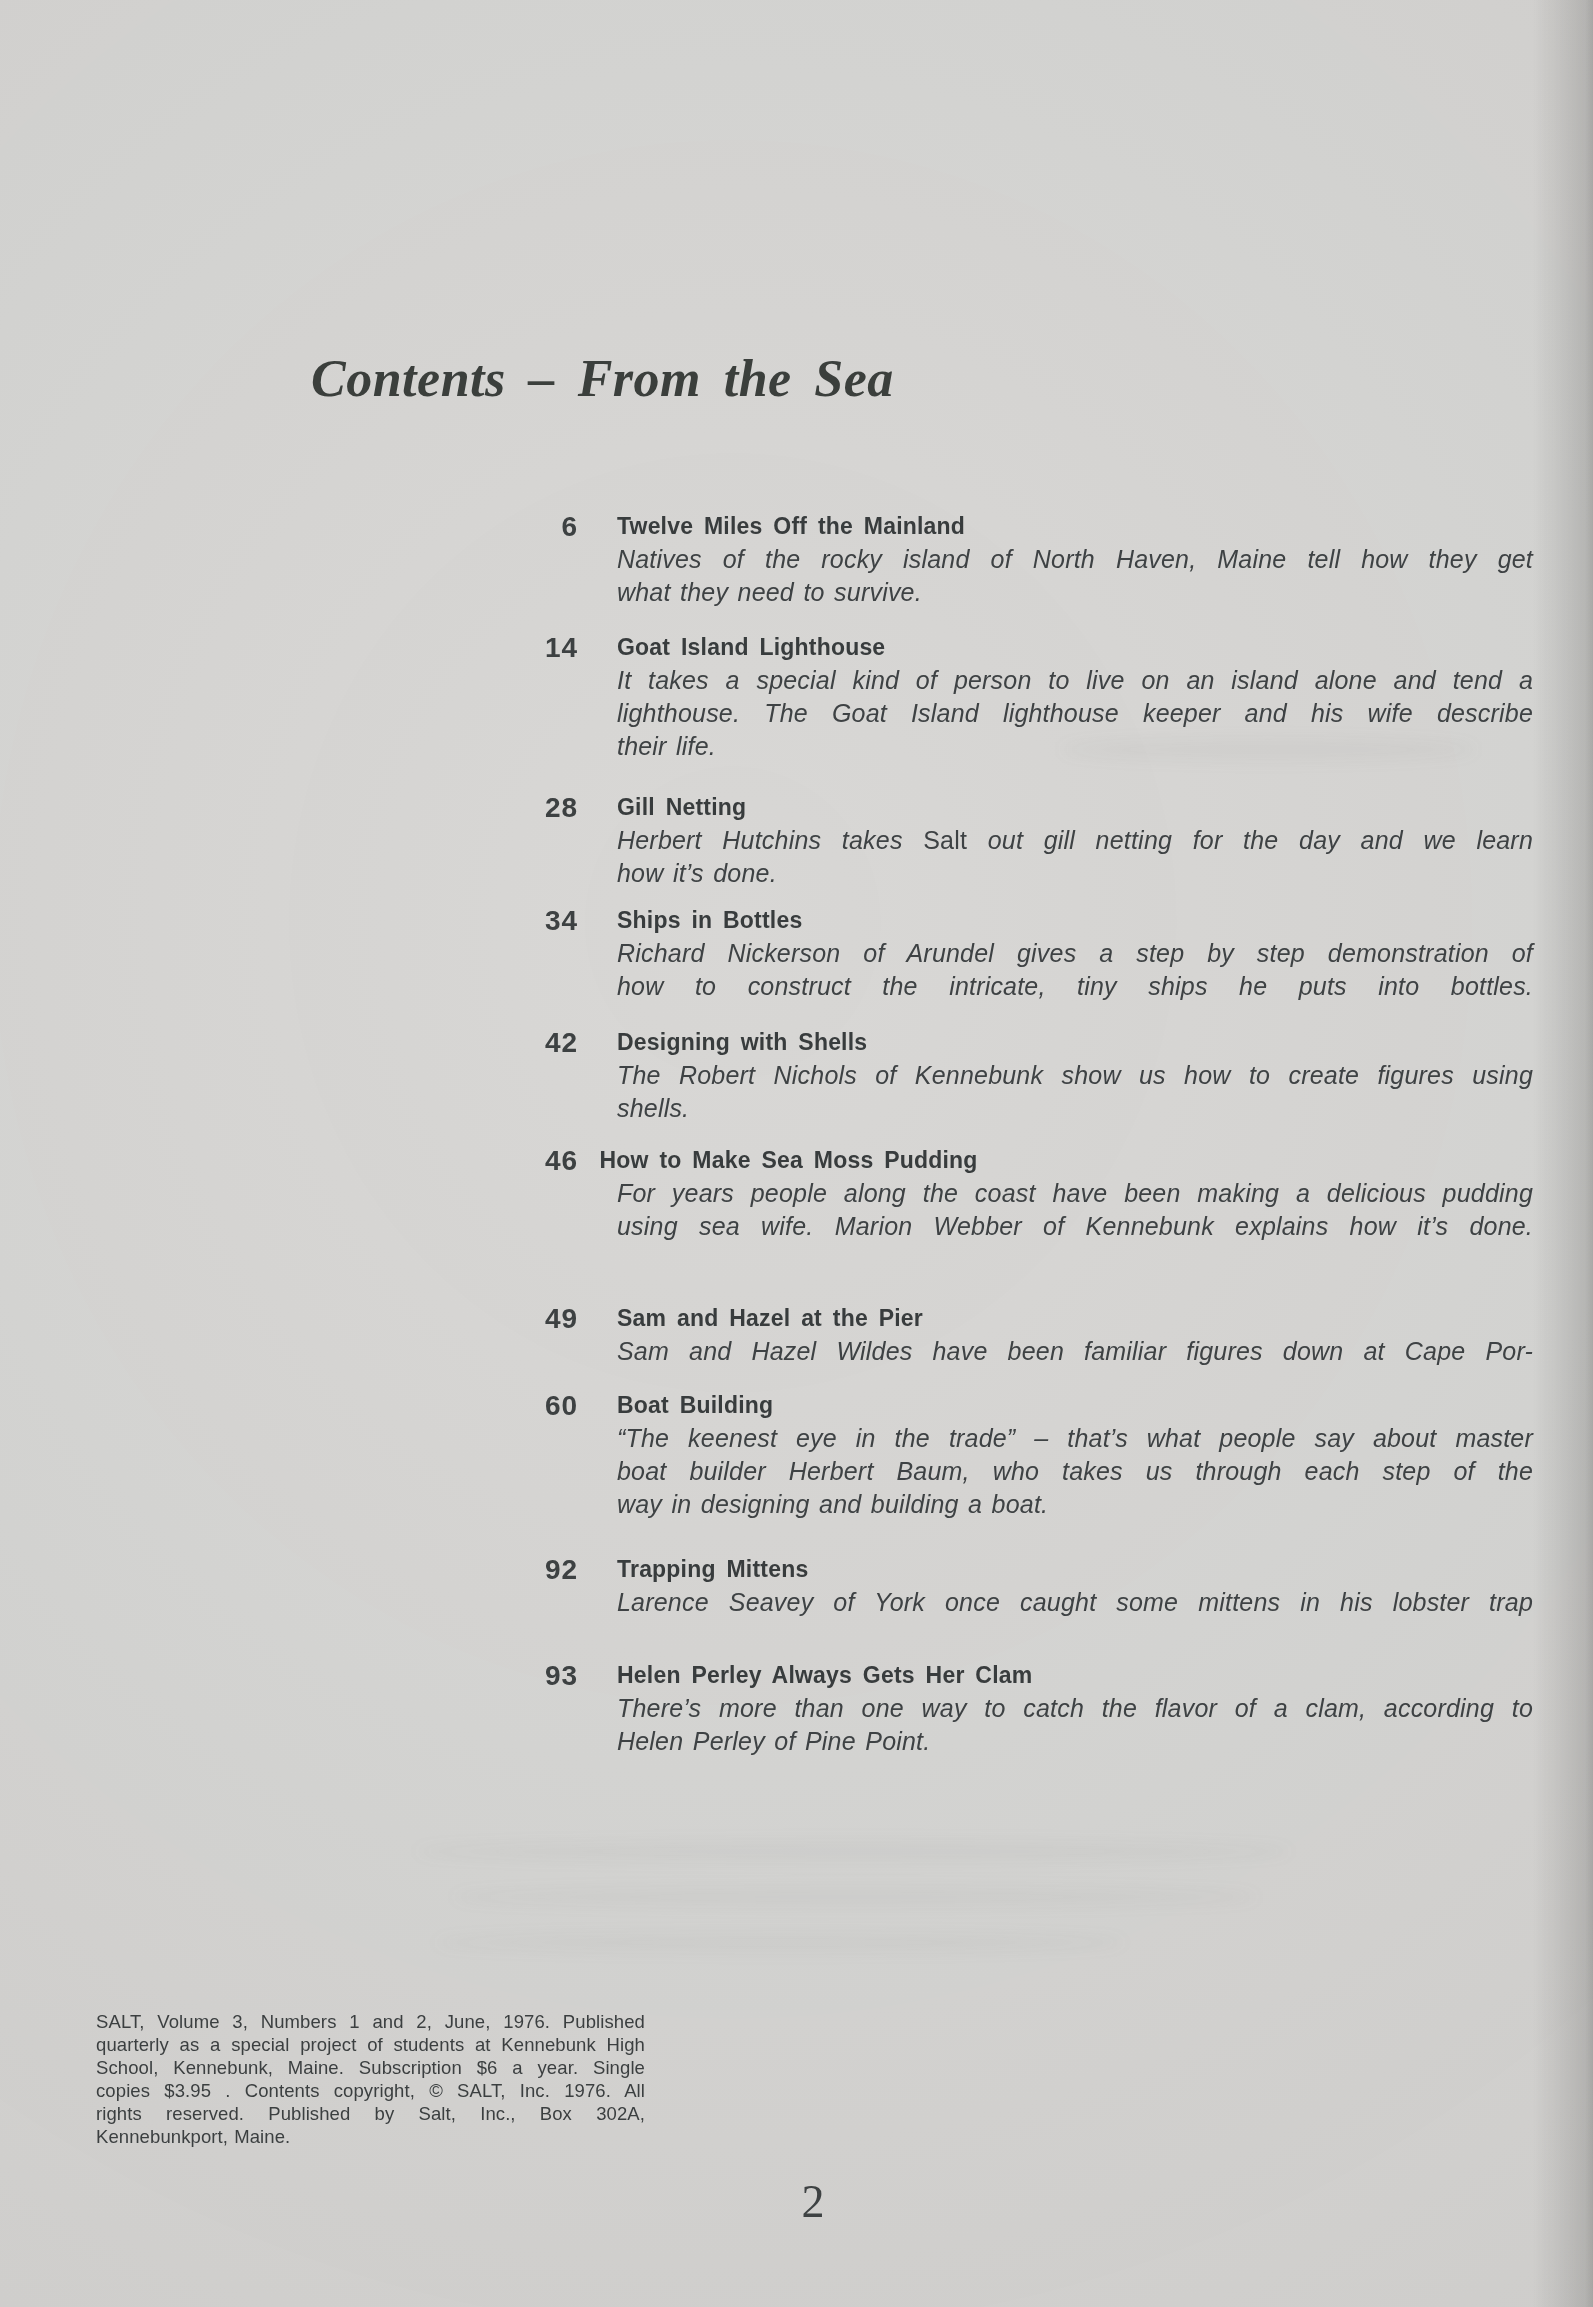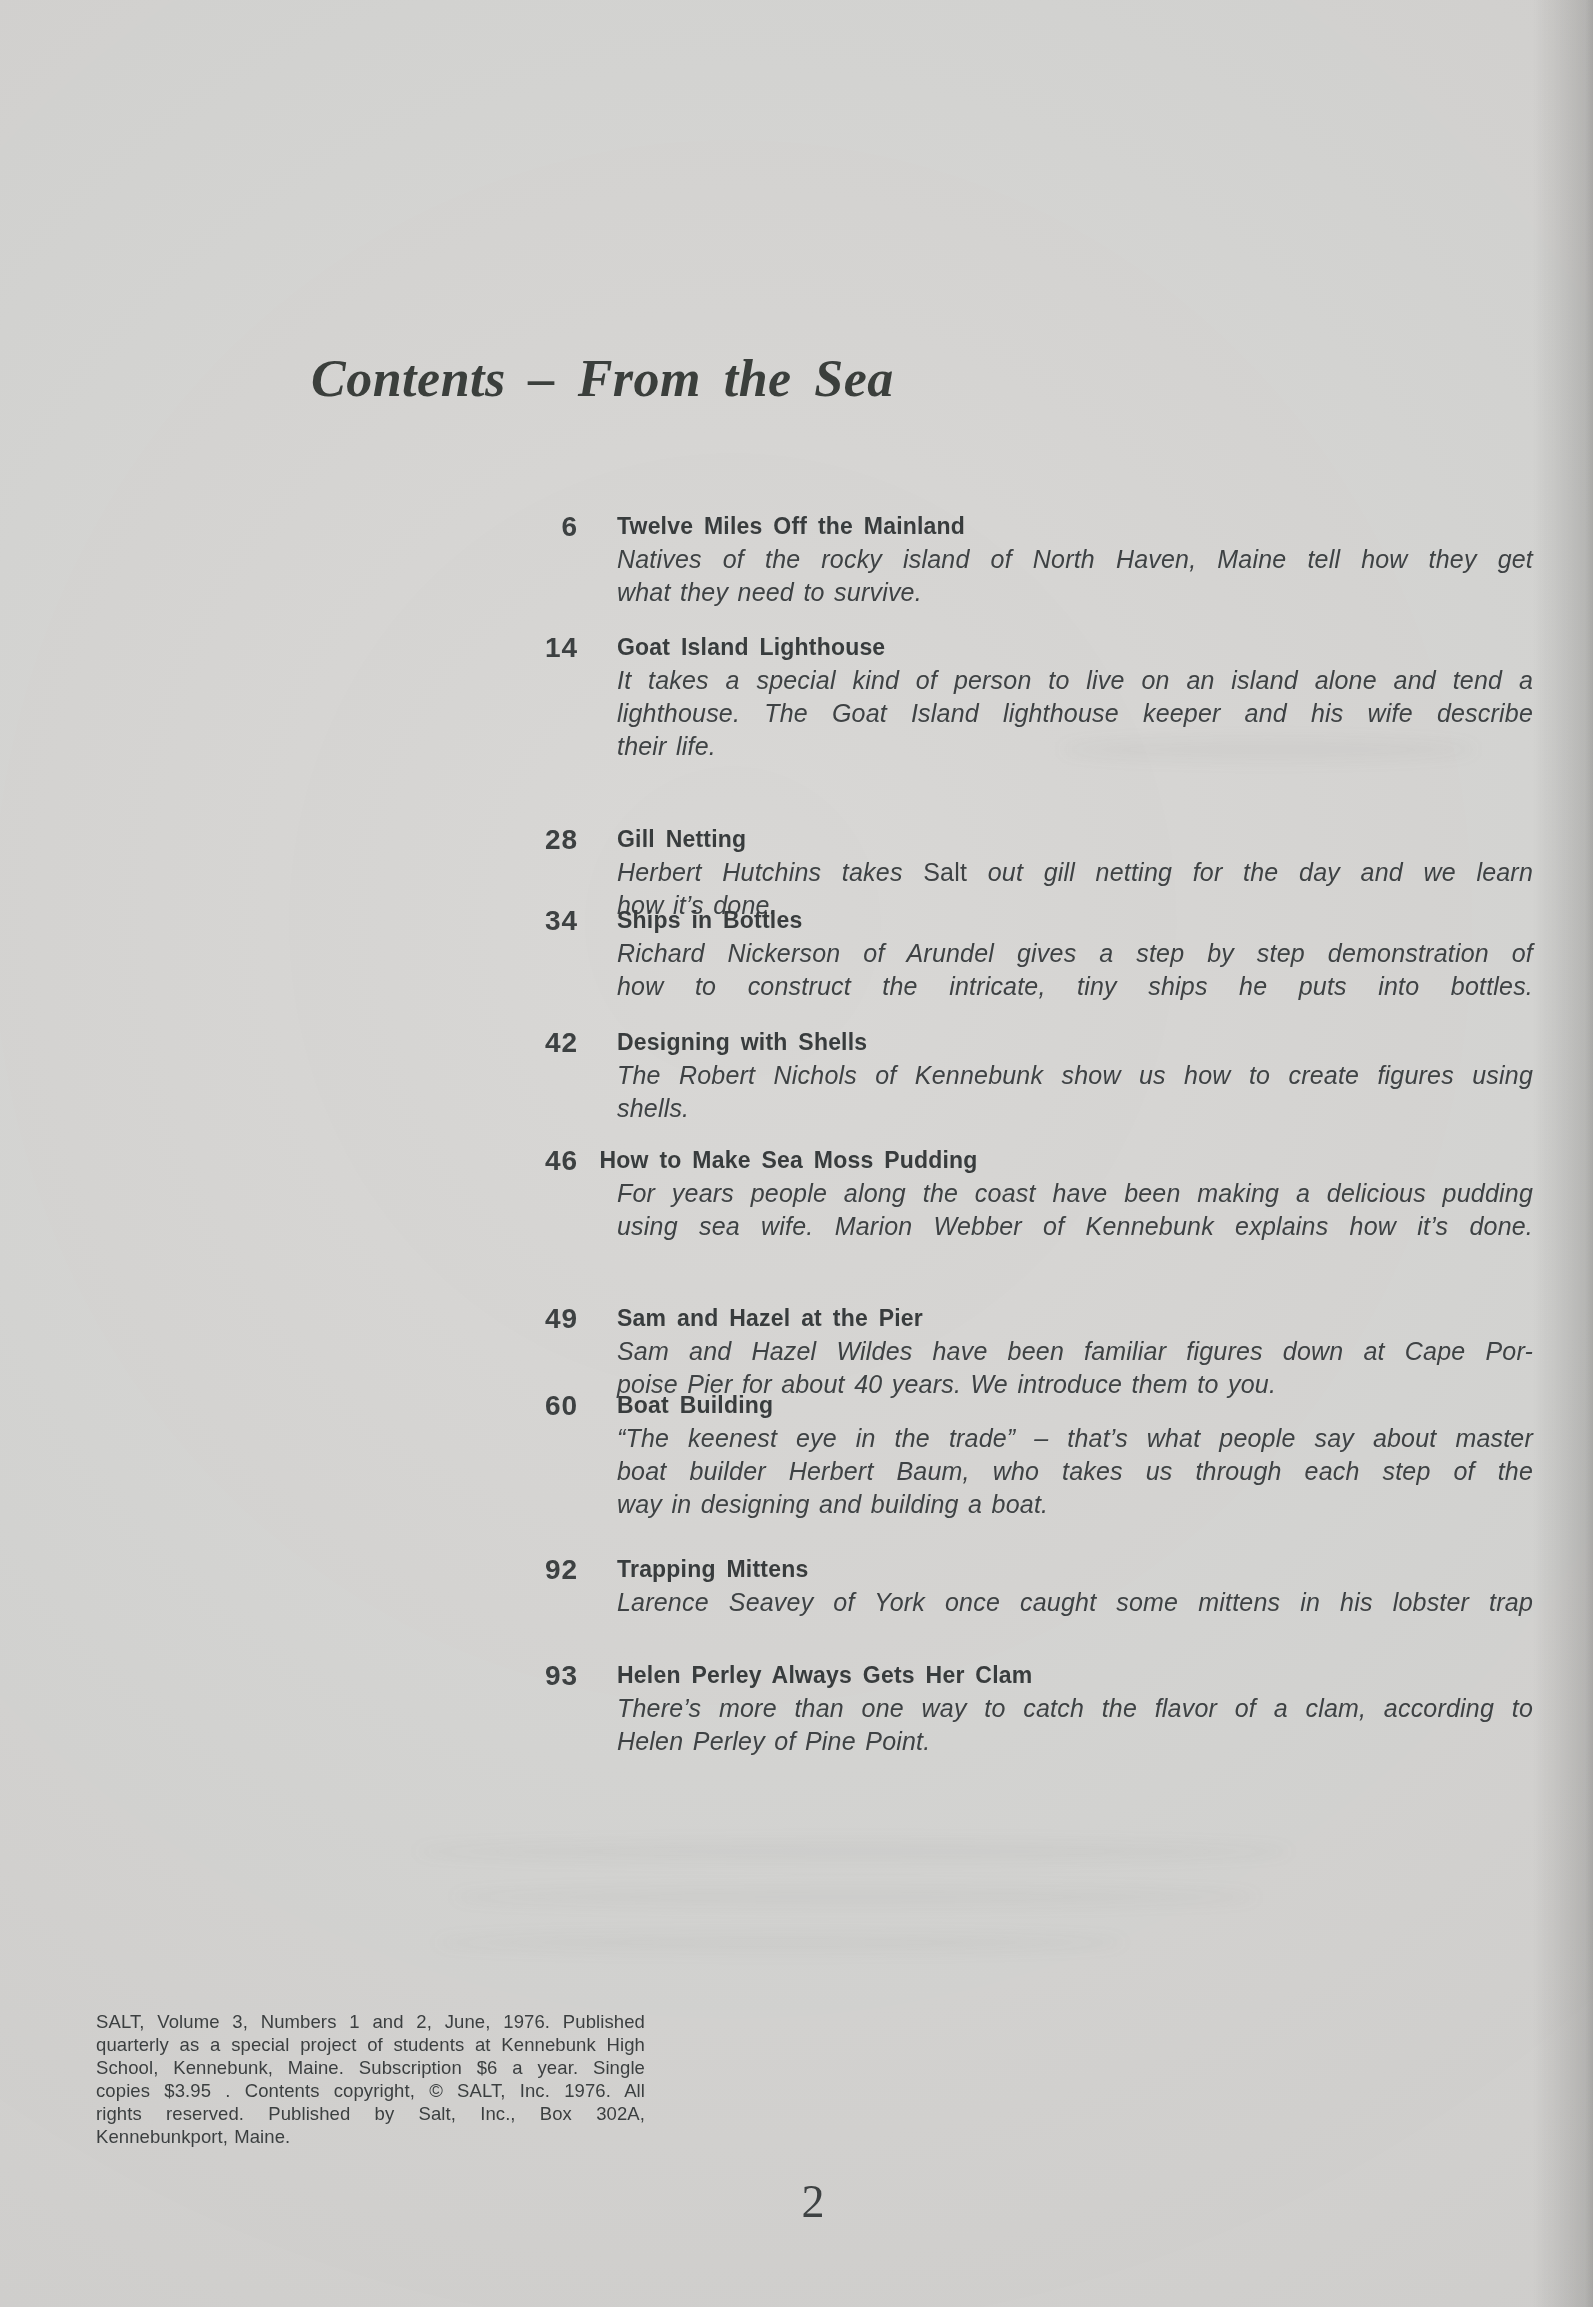--- a/index.html
+++ b/index.html
@@ -16,21 +16,21 @@
     position:absolute;left:311px;top:350px;
     font-family:"Liberation Serif","DejaVu Serif",serif;
     font-style:italic;font-weight:700;font-size:52px;line-height:1.1;
     letter-spacing:0.5px;word-spacing:9.2px;color:#3b3f3c;
     white-space:nowrap;
   }
   #toc{position:absolute;left:0;top:0;width:100%;height:100%;}
   .entry{position:absolute;left:0;width:1569px;}
   .entry:nth-of-type(1){top:510px;}
   .entry:nth-of-type(2){top:631px;}
-  .entry:nth-of-type(3){top:823px;}
+  .entry:nth-of-type(3){top:791px;}
   .entry:nth-of-type(4){top:904px;}
   .entry:nth-of-type(5){top:1026px;}
   .entry:nth-of-type(6){top:1144px;}
   .entry:nth-of-type(7){top:1264px;margin-top:38px;}
   .entry:nth-of-type(8){top:1389px;}
   .entry:nth-of-type(9){top:1553px;}
   .entry:nth-of-type(10){top:1659px;}
   .num{
     position:absolute;left:489px;top:0;width:89px;text-align:right;
     font-weight:700;font-size:28px;line-height:33px;color:#3d4142;
@@ -139,21 +139,20 @@
           <div class="dline"><span>using sea wife. Marion Webber of Kennebunk explains how it’s done.</span></div>
         </div>
       </div>
     </div>
     <div class="entry">
       <span class="num">49</span>
       <div class="content">
         <div class="t">Sam and Hazel at the Pier</div>
         <div class="d">
           <div class="dline"><span>Sam and Hazel Wildes have been familiar figures down at Cape Por-</span></div>
-          <div class="dline last"><span>poise Pier for about 40 years. We introduce them to you.</span></div>
         </div>
       </div>
     </div>
     <div class="entry">
       <span class="num">60</span>
       <div class="content">
         <div class="t">Boat Building</div>
         <div class="d">
           <div class="dline"><span>“The keenest eye in the trade” – that’s what people say about master</span></div>
           <div class="dline"><span>boat builder Herbert Baum, who takes us through each step of the</span></div>

